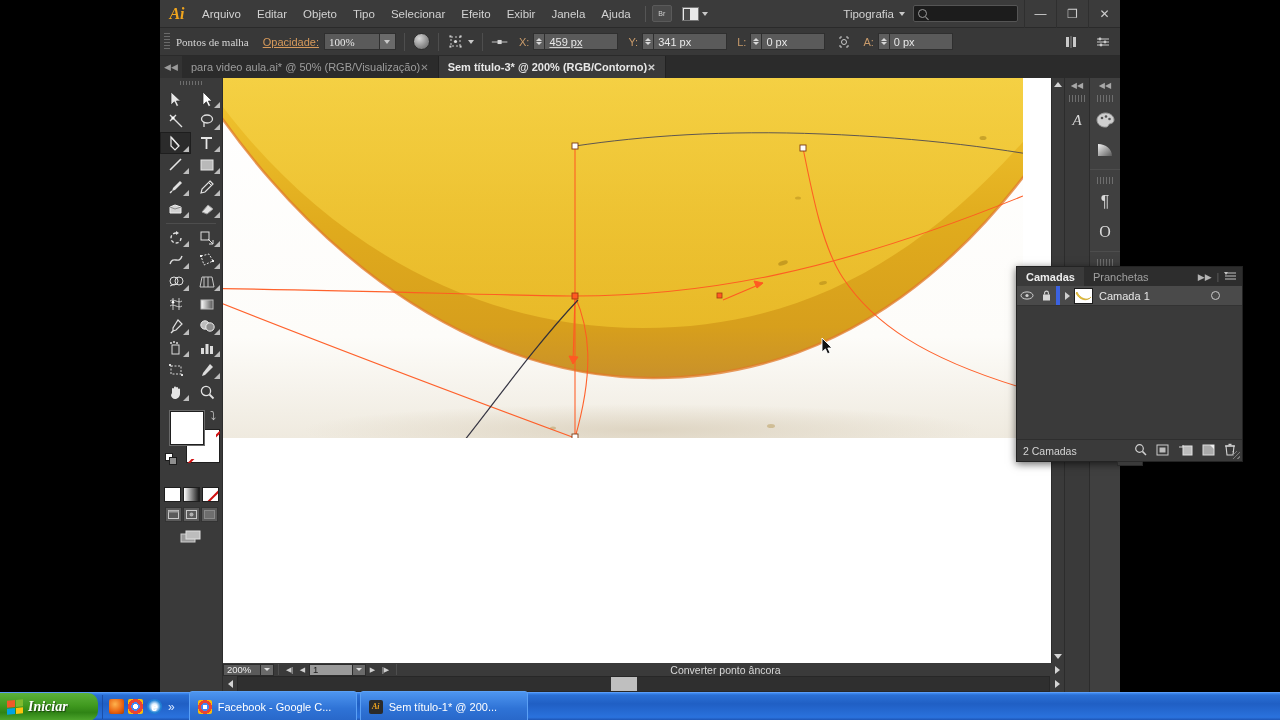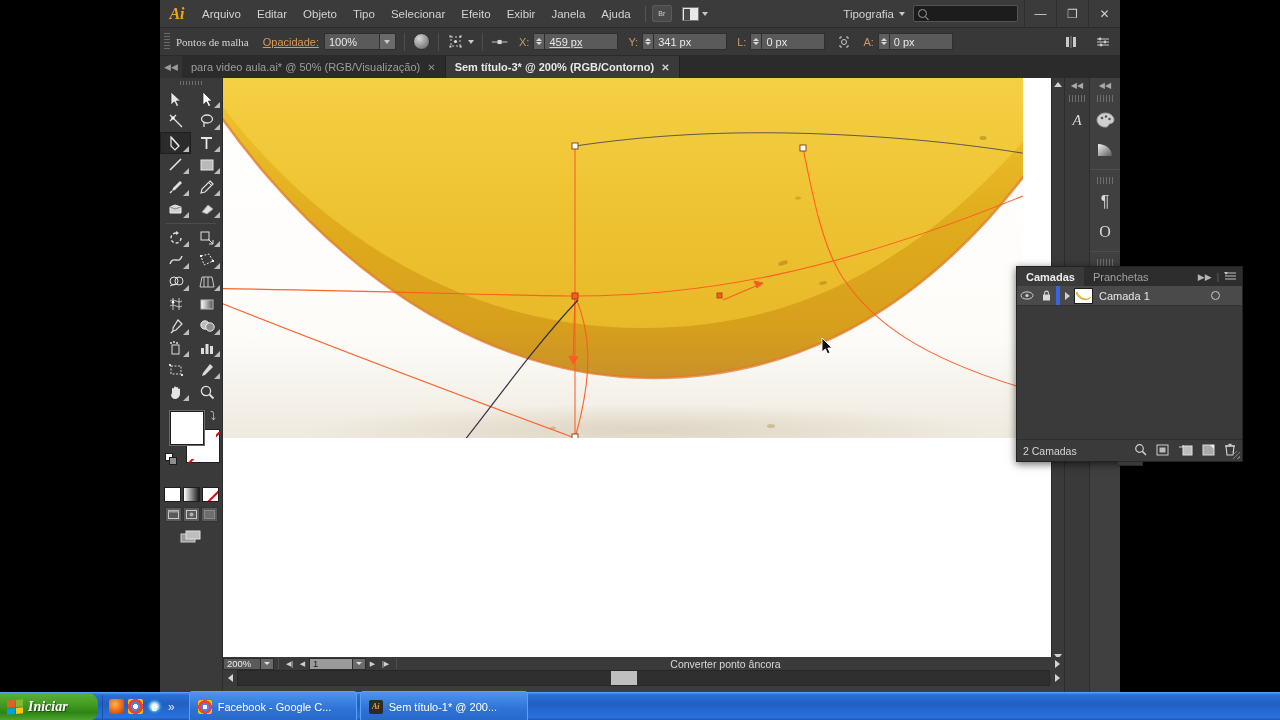--- a/index.html
+++ b/index.html
@@ -85,21 +85,21 @@
   .round-btn { width:17px;height:17px;border-radius:50%;background:
       radial-gradient(circle at 35% 30%, #d8d8d8, #8a8a8a 60%, #606060);
       border:1px solid #2e2e2e; }
   .icon-box{width:18px;height:16px;display:flex;align-items:center;justify-content:center;color:#cfcfcf;}
   .cb-right{margin-left:auto;display:flex;align-items:center;padding-right:8px;}
 
   
   .tabbar { height:22px; background:#2b2b2b; display:flex; align-items:stretch; }
   .tab-collapse { width:22px; display:flex;align-items:center;justify-content:center; color:#9a9a9a;font-size:9px; background:#333;}
   .tab {
-    display:flex; align-items:center; gap:7px; padding:0 9px; font-size:11px;
+    display:flex; align-items:center; padding:0 9px; font-size:11px;
     background:#2b2b2b; color:#9d9d9d; border-right:1px solid #222;
     position:relative; white-space:nowrap;
   }
   .tab.active { background:#3a3a3a; color:#e8e8e8; font-weight:bold; }
   .tab .x { font-size:10px; color:#8f8f8f; }
   .tab.active .x { color:#cfcfcf; }
 
   
   .main { position:relative; height:calc(692px - 28px - 28px - 22px); display:flex; }
 
@@ -148,21 +148,21 @@
   .artboard { position:absolute; left:0; top:0; width:calc(100% - 13px); height:calc(100% - 29px); background:#ffffff; overflow:hidden; }
   .photo { position:absolute; left:0; top:0; width:800px; height:360px; }
 
   .vscroll { position:absolute; right:0; top:0; width:13px; bottom:29px; background:#3a3a3a; border-left:1px solid #2c2c2c; }
   .vscroll .arrow-up, .vscroll .arrow-dn { height:13px; display:flex;align-items:center;justify-content:center; }
   .tri-up{width:0;height:0;border-left:4px solid transparent;border-right:4px solid transparent;border-bottom:5px solid #d4d4d4;}
   .tri-dn{width:0;height:0;border-left:4px solid transparent;border-right:4px solid transparent;border-top:5px solid #d4d4d4;}
   .tri-lf{width:0;height:0;border-top:4px solid transparent;border-bottom:4px solid transparent;border-right:5px solid #d4d4d4;}
   .tri-rt{width:0;height:0;border-top:4px solid transparent;border-bottom:4px solid transparent;border-left:5px solid #d4d4d4;}
 
-  .hscroll-row { position:absolute; left:0; right:0; bottom:0; height:35px; display:flex; flex-direction:column; }
+  .hscroll-row { position:absolute; left:0; right:0; bottom:0; height:29px; display:flex; flex-direction:column; }
   .hbar { height:16px; display:flex; background:#3a3a3a; }
   .hb-arrow { width:14px; display:flex;align-items:center;justify-content:center; background:#3a3a3a;}
   .htrack { flex:1; background:#2f2f2f; position:relative; border:1px solid #272727;}
   .hthumb { position:absolute; top:0; bottom:0; left:46%; width:26px; background:#bfbfbf; }
 
   .statusbar { height:13px; display:flex; align-items:center; background:#3a3a3a; font-size:10px; color:#d0d0d0; }
   .zoom-field { width:38px;height:12px;background:#5a5a5a;border:1px solid #2c2c2c;color:#eee;font-size:9.5px;display:flex;align-items:center;padding-left:3px; }
   .tiny-drop{width:13px;height:12px;background:#6a6a6a;border:1px solid #2c2c2c;border-left:none;display:flex;align-items:center;justify-content:center;}
   .tiny-drop .c{width:0;height:0;border-left:3px solid transparent;border-right:3px solid transparent;border-top:3.5px solid #e0e0e0;}
   .nav-btn{width:13px;height:12px;display:flex;align-items:center;justify-content:center;color:#cfcfcf;font-size:7px;}
@@ -299,21 +299,21 @@
           <div class="wbtn">✕</div>
         </div>
       </div>
     </div>
 
     <div class="controlbar">
       <div class="grip"></div>
       <div class="cb-label">Pontos de malha</div>
 
       <div class="cb-linklabel">Opacidade:</div>
-      <div style="display:flex;align-items:flex-end;">
+      <div style="display:flex;align-items:flex-end;font-family:Liberation Serif, serif;">
         <div class="num-field" style="width:56px;">100%</div>
         <div class="drop-arrow">
             <span class="caret"></span>
           </div>
       </div>
 
       <div class="cb-sep"></div>
       <div class="round-btn"></div>
 
       <div class="cb-sep"></div>

